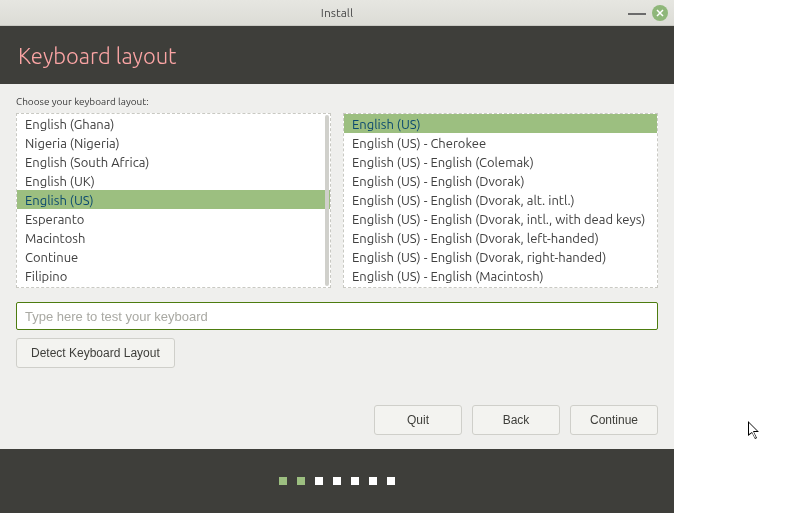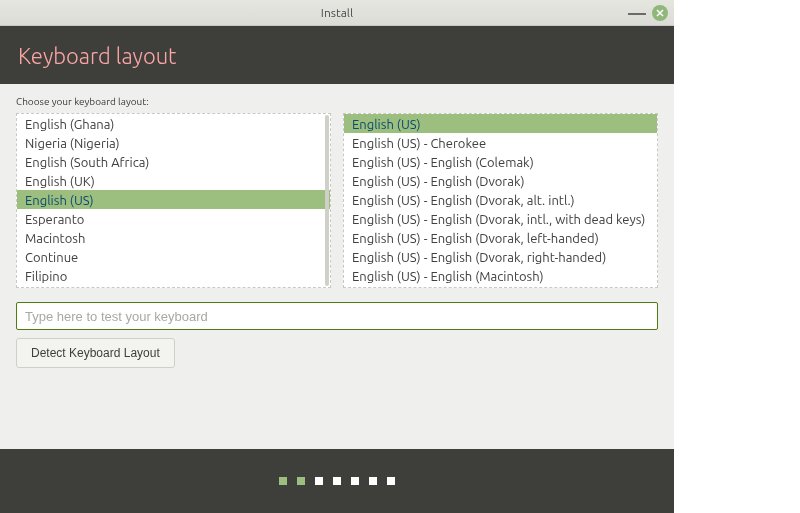--- a/index.html
+++ b/index.html
@@ -219,20 +219,29 @@
           </div>
       </div>
     </div>
 
     <input class="test-input" type="text" placeholder="Type here to test your keyboard" style="">
 
     <div class="detect-row">
       <button class="btn">Detect Keyboard Layout</button>
     </div>
 
+    <div class="nav-row">
+      <button class="btn" style="min-width:88px">Quit</button>
+      <button class="btn" style="min-width:88px">Back</button>
+      <button class="btn" style="min-width:88px">Continue</button>
+      <svg class="cursor" style="left:732px; top:26px;" viewBox="0 0 14 20">
+        <path d="M0 0 L0 15 L4 12 L7 18 L9 17 L6 11 L11 11 Z" fill="#000"></path>
+        <path d="M1 2 L1 13 L4 11 L7 17 L8 16.5 L5 10 L9 10 Z" fill="#fff"></path>
+      </svg>
+    </div>
   </div>
 
   <div class="footer" id="footer-dots">
       <div class="dot filled"></div>
       <div class="dot filled"></div>
       <div class="dot empty"></div>
       <div class="dot empty"></div>
       <div class="dot empty"></div>
       <div class="dot empty"></div>
       <div class="dot empty"></div>

